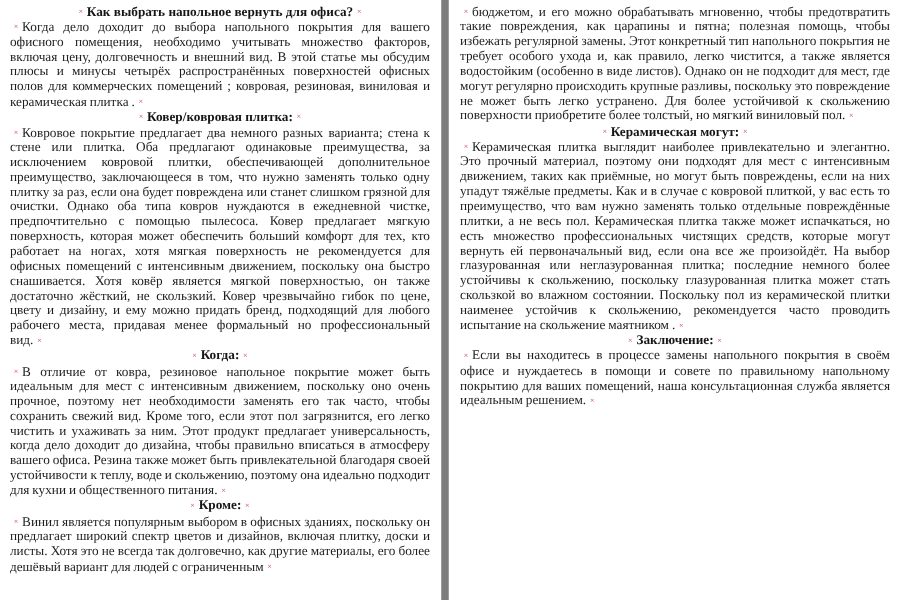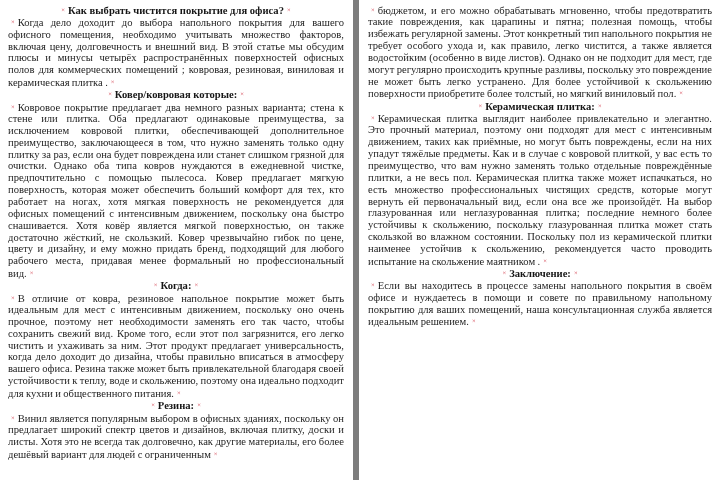--- a/index.html
+++ b/index.html
@@ -52,29 +52,29 @@
     padding: 0 3px;
     letter-spacing: 0;
   }
   .para .mark.lead { padding-left: 0; }
 </style>
 </head>
 <body>
 
 <div class="canvas">
   <div class="page page-left">
-      <div class="title"><span class="mark lead">×</span><span>Как выбрать чистится покрытие для офиса?</span><span class="mark">×</span></div>
+      <div class="title"><span class="mark lead">×</span><span>Как выбрать напольное вернуть для офиса?</span><span class="mark">×</span></div>
       <div class="para"><span class="mark lead">×</span><span>Когда дело доходит до выбора напольного покрытия для вашего офисного помещения, необходимо учитывать множество факторов, включая цену, долговечность и внешний вид. В этой статье мы обсудим плюсы и минусы четырёх распространённых поверхностей офисных полов для коммерческих помещений ; ковровая, резиновая, виниловая и керамическая плитка .</span><span class="mark">×</span></div>
-      <div class="heading"><span class="mark lead">×</span><span>Ковер/ковровая которые:</span><span class="mark">×</span></div>
+      <div class="heading"><span class="mark lead">×</span><span>Ковер/ковровая плитка:</span><span class="mark">×</span></div>
       <div class="para"><span class="mark lead">×</span><span>Ковровое покрытие предлагает два немного разных варианта; стена к стене или плитка. Оба предлагают одинаковые преимущества, за исключением ковровой плитки, обеспечивающей дополнительное преимущество, заключающееся в том, что нужно заменять только одну плитку за раз, если она будет повреждена или станет слишком грязной для очистки. Однако оба типа ковров нуждаются в ежедневной чистке, предпочтительно с помощью пылесоса. Ковер предлагает мягкую поверхность, которая может обеспечить больший комфорт для тех, кто работает на ногах, хотя мягкая поверхность не рекомендуется для офисных помещений с интенсивным движением, поскольку она быстро снашивается. Хотя ковёр является мягкой поверхностью, он также достаточно жёсткий, не скользкий. Ковер чрезвычайно гибок по цене, цвету и дизайну, и ему можно придать бренд, подходящий для любого рабочего места, придавая менее формальный но профессиональный вид.</span><span class="mark">×</span></div>
       <div class="heading"><span class="mark lead">×</span><span>Когда:</span><span class="mark">×</span></div>
       <div class="para"><span class="mark lead">×</span><span>В отличие от ковра, резиновое напольное покрытие может быть идеальным для мест с интенсивным движением, поскольку оно очень прочное, поэтому нет необходимости заменять его так часто, чтобы сохранить свежий вид. Кроме того, если этот пол загрязнится, его легко чистить и ухаживать за ним. Этот продукт предлагает универсальность, когда дело доходит до дизайна, чтобы правильно вписаться в атмосферу вашего офиса. Резина также может быть привлекательной благодаря своей устойчивости к теплу, воде и скольжению, поэтому она идеально подходит для кухни и общественного питания.</span><span class="mark">×</span></div>
-      <div class="heading"><span class="mark lead">×</span><span>Резина:</span><span class="mark">×</span></div>
+      <div class="heading"><span class="mark lead">×</span><span>Кроме:</span><span class="mark">×</span></div>
       <div class="para"><span class="mark lead">×</span><span>Винил является популярным выбором в офисных зданиях, поскольку он предлагает широкий спектр цветов и дизайнов, включая плитку, доски и листы. Хотя это не всегда так долговечно, как другие материалы, его более дешёвый вариант для людей с ограниченным</span><span class="mark">×</span></div>
     </div>
   <div class="page page-right">
       <div class="para"><span class="mark lead">×</span><span>бюджетом, и его можно обрабатывать мгновенно, чтобы предотвратить такие повреждения, как царапины и пятна; полезная помощь, чтобы избежать регулярной замены. Этот конкретный тип напольного покрытия не требует особого ухода и, как правило, легко чистится, а также является водостойким (особенно в виде листов). Однако он не подходит для мест, где могут регулярно происходить крупные разливы, поскольку это повреждение не может быть легко устранено. Для более устойчивой к скольжению поверхности приобретите более толстый, но мягкий виниловый пол.</span><span class="mark">×</span></div>
-      <div class="heading"><span class="mark lead">×</span><span>Керамическая плитка:</span><span class="mark">×</span></div>
+      <div class="heading"><span class="mark lead">×</span><span>Керамическая могут:</span><span class="mark">×</span></div>
       <div class="para"><span class="mark lead">×</span><span>Керамическая плитка выглядит наиболее привлекательно и элегантно. Это прочный материал, поэтому они подходят для мест с интенсивным движением, таких как приёмные, но могут быть повреждены, если на них упадут тяжёлые предметы. Как и в случае с ковровой плиткой, у вас есть то преимущество, что вам нужно заменять только отдельные повреждённые плитки, а не весь пол. Керамическая плитка также может испачкаться, но есть множество профессиональных чистящих средств, которые могут вернуть ей первоначальный вид, если она все же произойдёт. На выбор глазурованная или неглазурованная плитка; последние немного более устойчивы к скольжению, поскольку глазурованная плитка может стать скользкой во влажном состоянии. Поскольку пол из керамической плитки наименее устойчив к скольжению, рекомендуется часто проводить испытание на скольжение маятником .</span><span class="mark">×</span></div>
       <div class="heading"><span class="mark lead">×</span><span>Заключение:</span><span class="mark">×</span></div>
       <div class="para"><span class="mark lead">×</span><span>Если вы находитесь в процессе замены напольного покрытия в своём офисе и нуждаетесь в помощи и совете по правильному напольному покрытию для ваших помещений, наша консультационная служба является идеальным решением.</span><span class="mark">×</span></div>
     </div>
 </div>
 
 </body></html>

